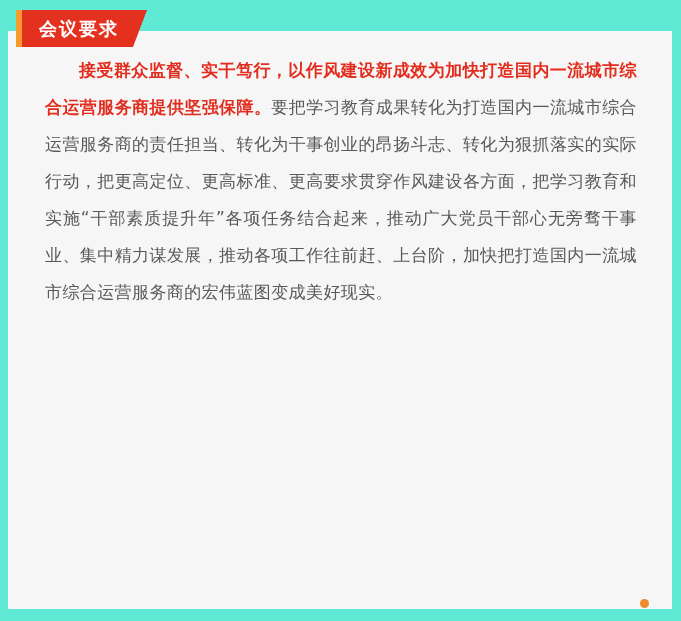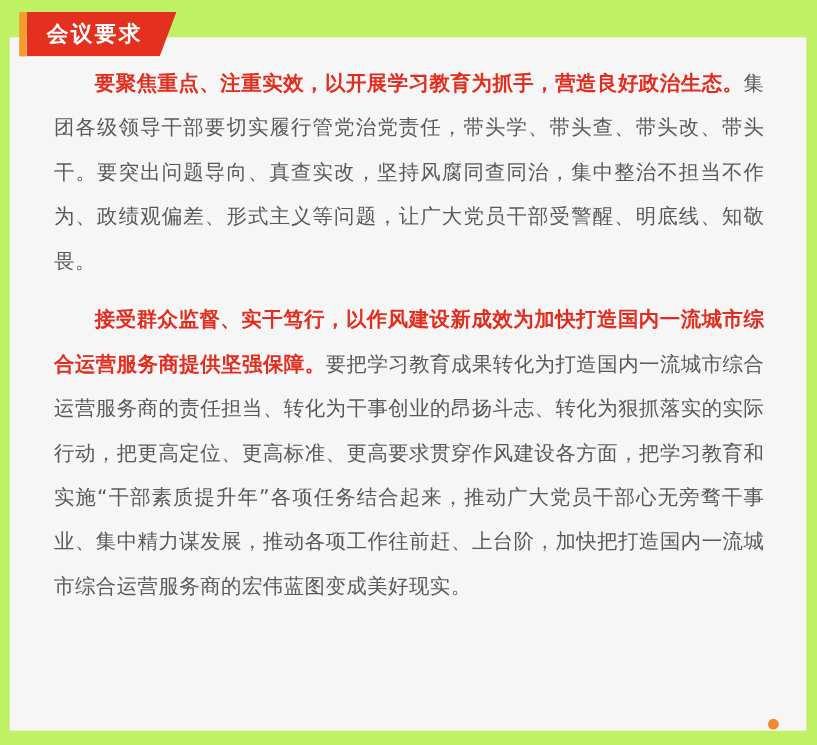--- a/index.html
+++ b/index.html
@@ -5,21 +5,21 @@
   html, body {
     margin: 0;
     padding: 0;
     background: #ffffff;
     font-family: "DejaVu Sans", "Liberation Sans", sans-serif;
   }
   .page {
     position: relative;
     width: 681px;
     height: 621px;
-    background: #bef264;
+    background: #5eead4;
     overflow: hidden;
   }
   .card {
     position: absolute;
     left: 8px;
     top: 31px;
     width: 664px;
     height: 578px;
     background: #f6f6f6;
   }
@@ -84,20 +84,19 @@
 
   <div class="card"></div>
 
   <div class="badge-wrap">
     <div class="badge-accent"></div>
     <div class="badge">会议要求</div>
   </div>
 
   <div class="content">
 
-    <p><span></span><span class="em">要聚焦重点、注重实效，以开展学习教育为抓手，营造良好政治生态。</span><span>集团各级领导干部要切实履行管党治党责任，带头学、带头查、带头改、带头干。要突出问题导向、真查实改，坚持风腐同查同治，集中整治不担当不作为、政绩观偏差、形式主义等问题，让广大党员干部受警醒、明底线、知敬畏。</span></p>
 
     <p><span></span><span class="em">接受群众监督、实干笃行，以作风建设新成效为加快打造国内一流城市综合运营服务商提供坚强保障。</span><span>要把学习教育成果转化为打造国内一流城市综合运营服务商的责任担当、转化为干事创业的昂扬斗志、转化为狠抓落实的实际行动，把更高定位、更高标准、更高要求贯穿作风建设各方面，把学习教育和实施“干部素质提升年”各项任务结合起来，推动广大党员干部心无旁骛干事业、集中精力谋发展，推动各项工作往前赶、上台阶，加快把打造国内一流城市综合运营服务商的宏伟蓝图变成美好现实。</span></p>
   </div>
 
   <div class="dot"></div>
 
 </div>
 
 </body></html>

